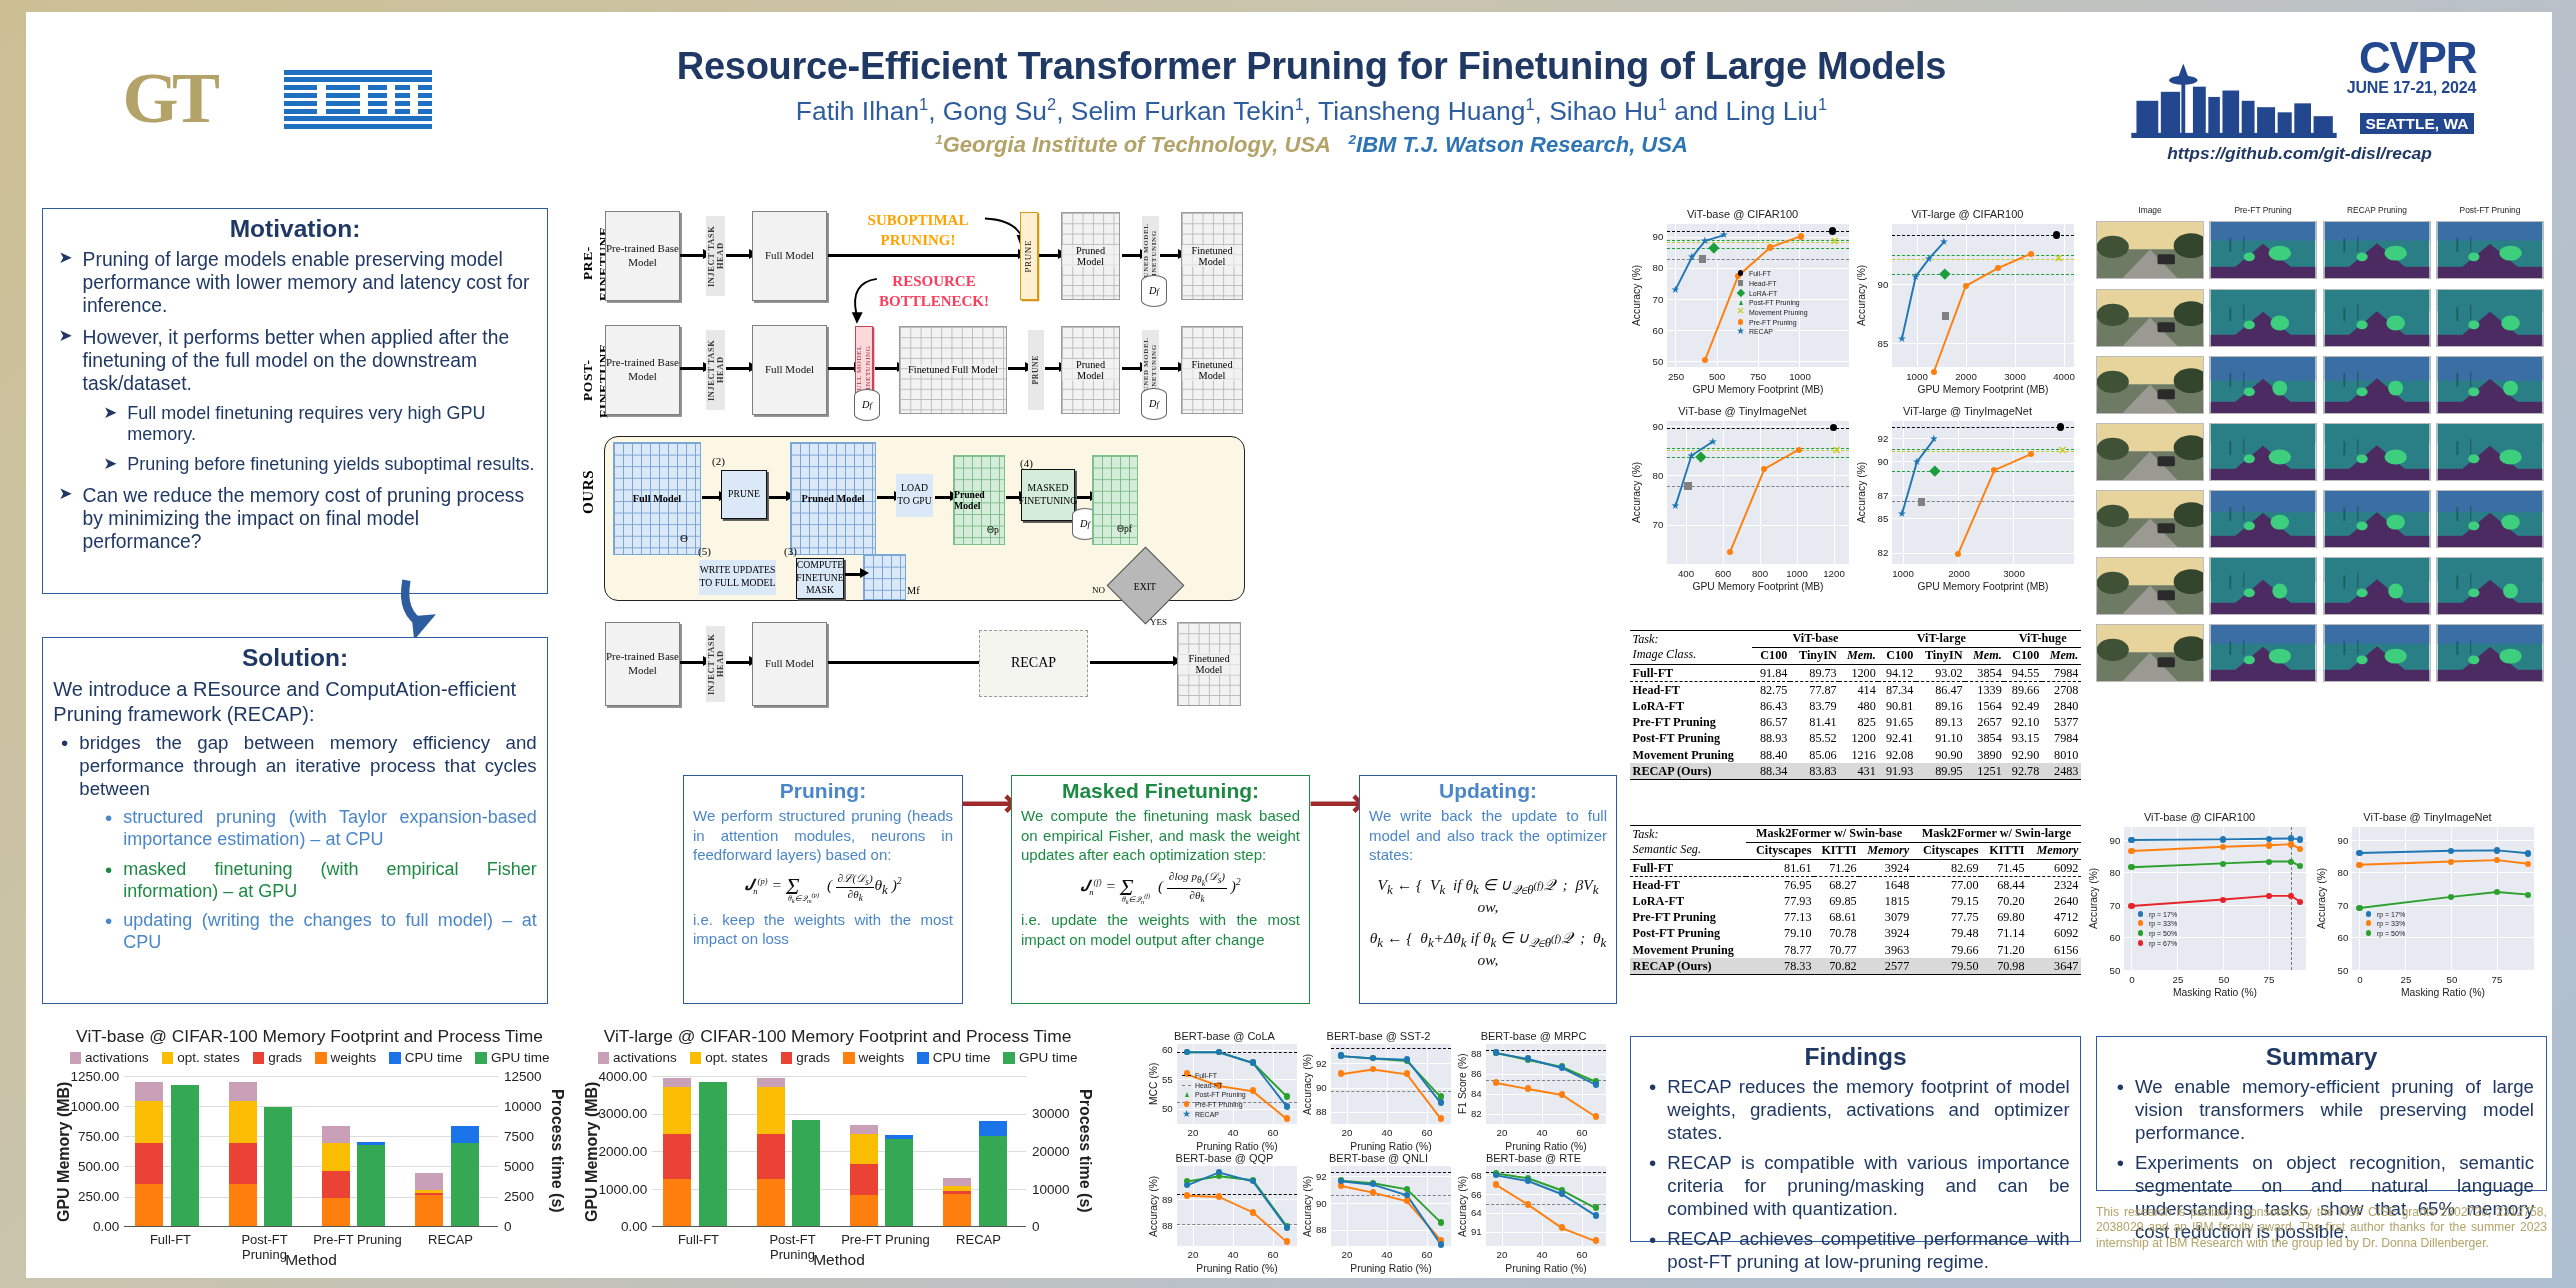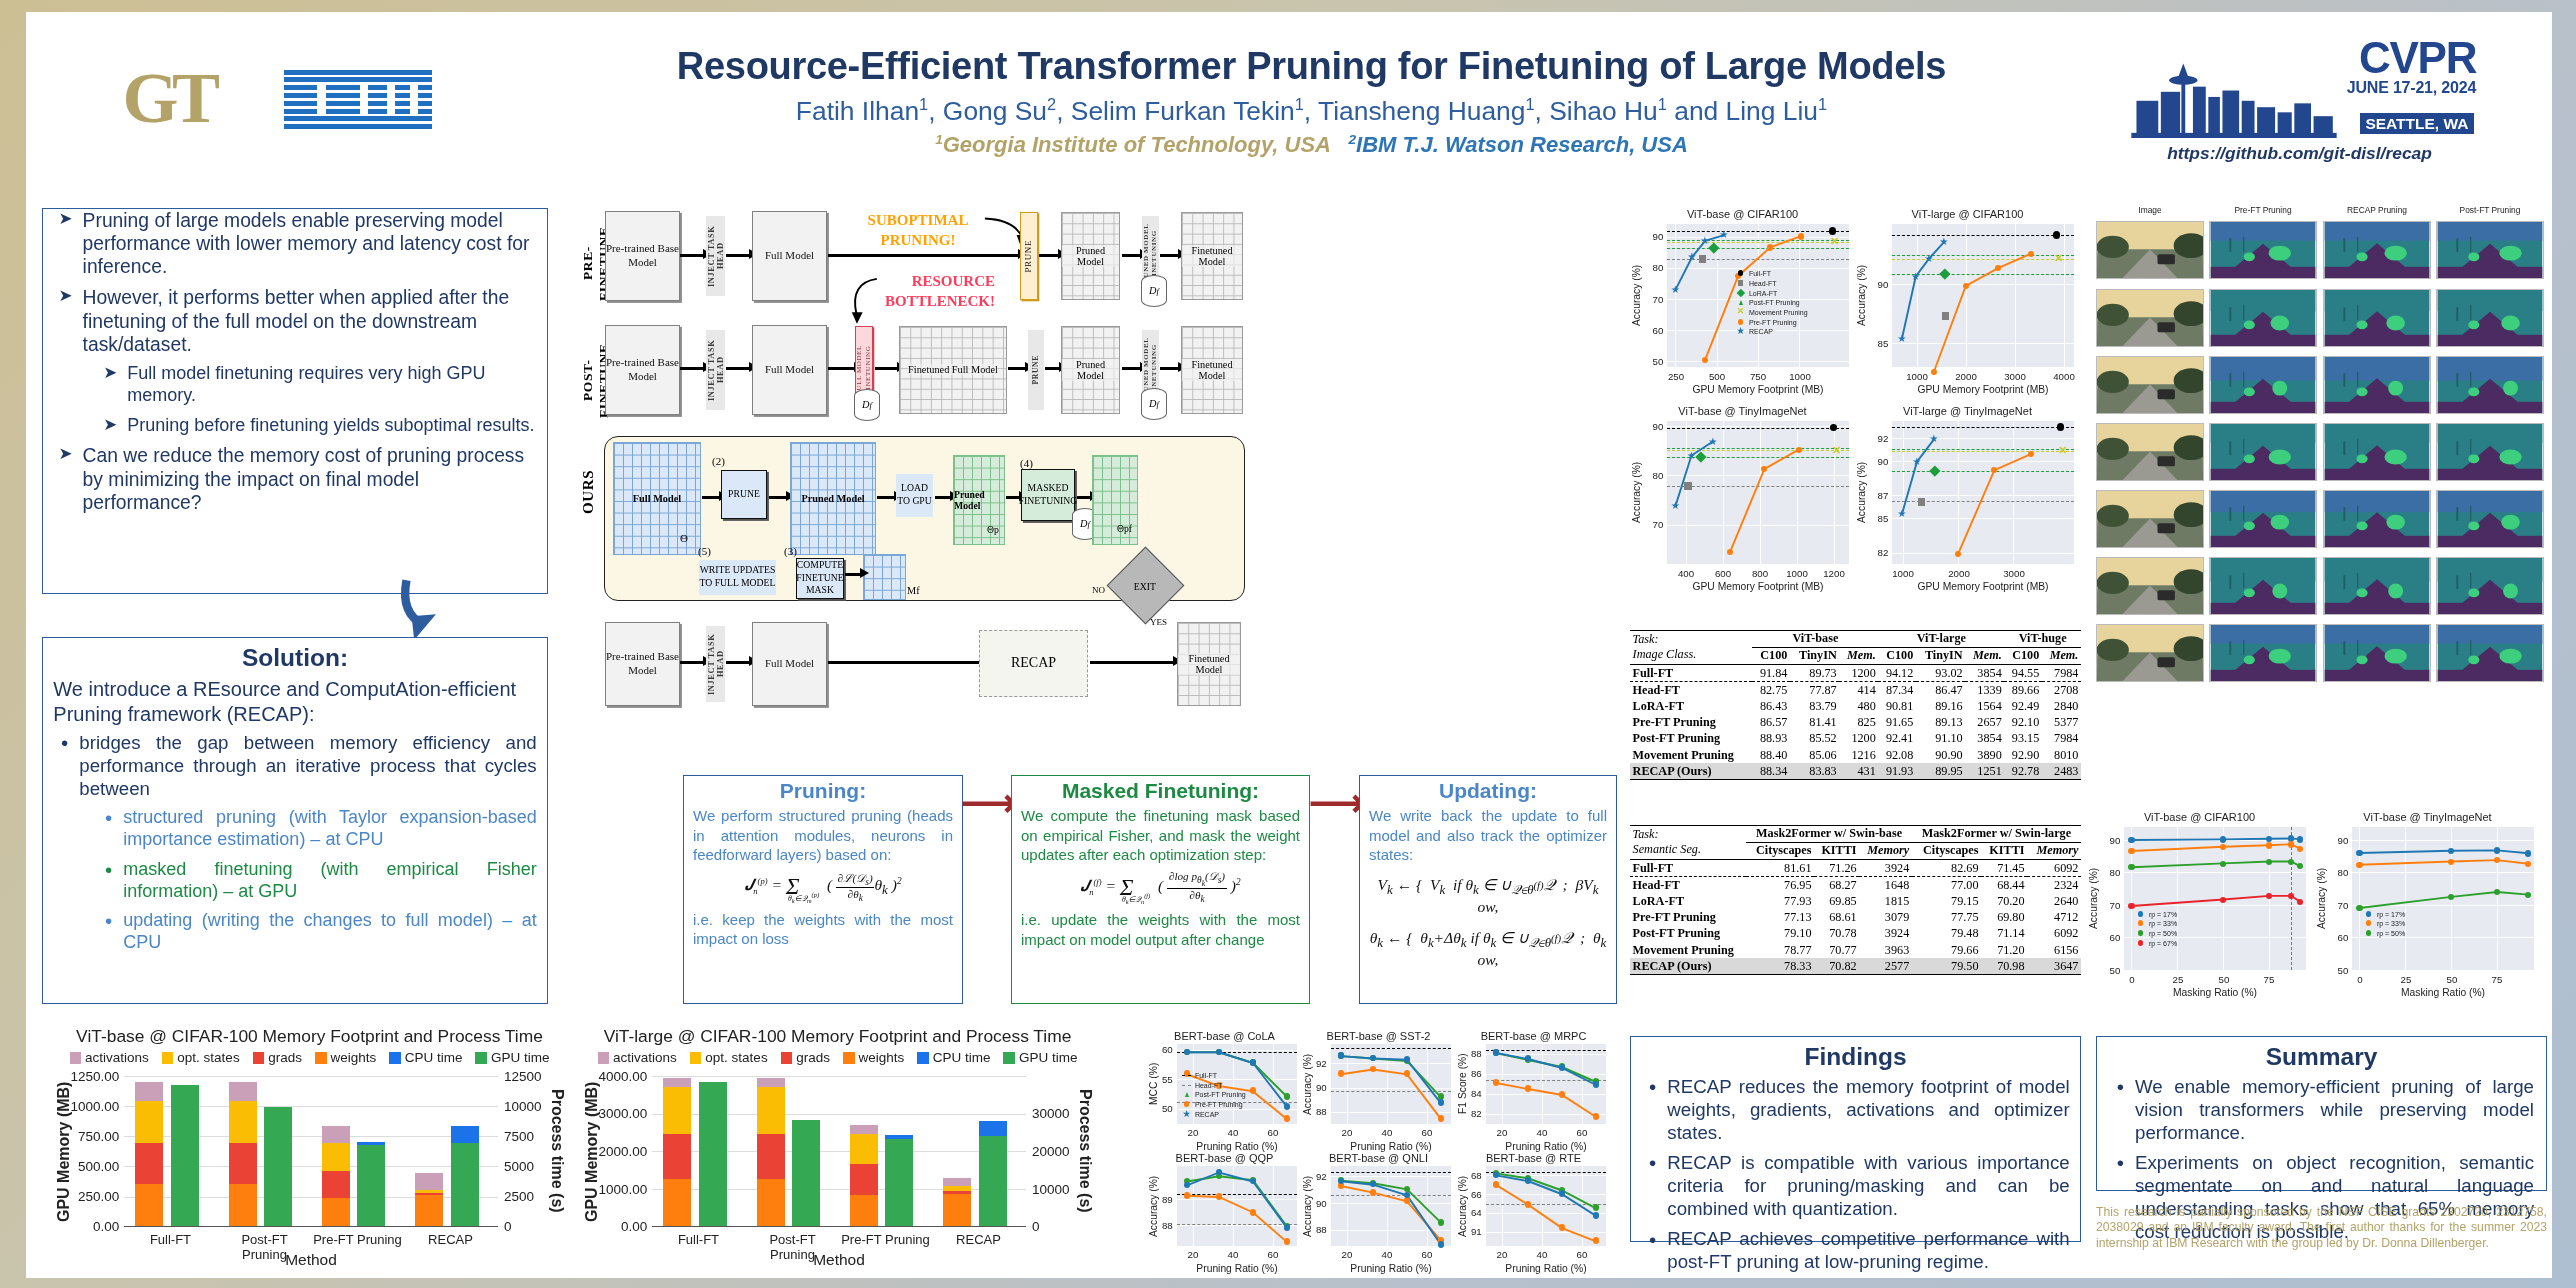--- a/index.html
+++ b/index.html
@@ -195,20 +195,21 @@
           <div class="cvpr-big">CVPR</div>
           <div class="cvpr-date">JUNE 17-21, 2024</div>
         </div>
         <div class="cvpr-city">SEATTLE, WA</div>
       </div>
       <div class="cvpr-url">https://github.com/git-disl/recap</div>
     </div>
   </div>
 
   <div class="box" style="left:16px;top:196px;width:506px;height:386px;">
+    <div class="box-title">Motivation:</div>
     <ul class="bul" style="margin:0 11.6px;">
       <li>Pruning of large models enable preserving model performance with lower memory and latency cost for inference.</li>
       <li>
         <span>However, it performs better when applied after the finetuning of the full model on the downstream task/dataset.</span>
         <ul class="sub">
           <li>Full model finetuning requires very high GPU memory.</li>
           <li>Pruning before finetuning yields suboptimal results.</li>
         </ul>
       </li>
       <li>Can we reduce the memory cost of pruning process by minimizing the impact on final model performance?</li>
@@ -282,21 +283,21 @@
       </div>
     <div class="arrow" style="left:149px;top:162px;width:24.5px;"></div>
     <div class="modbox" style="left:175px;top:120px;width:75px;height:90px;">
         <span>Full Model</span>
       </div>
     <div class="arrow" style="left:251px;top:162px;width:27px;"></div>
     <div class="modbox" style="left:278px;top:121px;width:18px;height:88px;background:#fbd8dc;border-color:#cc4455;box-shadow:1.3px 1.3px 0 #cc4455;">
         <span style="writing-mode:vertical-rl;transform:rotate(180deg);font-size:7px;letter-spacing:0.6px;color:#9a2c39;">FULL MODEL FINETUNING</span>
       </div>
     <div class="dcyl" style="left:277px;top:184px;">D<sub>f</sub></div>
-    <div class="callout" style="left:296px;top:66px;width:122px;color:#ff3b5c;text-align:right;">RESOURCE<br>BOTTLENECK!</div>
+    <div class="callout" style="left:296px;top:66px;width:122px;color:#ff3b5c;">RESOURCE<br>BOTTLENECK!</div>
     <svg style="position:absolute;left:260px;top:71px;width:45px;height:52px;" viewBox="0 0 70 80" width="45" height="52">
       <path d="M62 4 Q 20 10 30 58" stroke="#000" stroke-width="3" fill="none"></path>
       <polygon points="23,56 40,56 31,74" fill="#000"></polygon>
     </svg>
     <div class="arrow" style="left:298px;top:162px;width:23px;"></div>
     <div class="grid-model" style="left:322px;top:121px;width:108px;height:88px;">
         <span>Finetuned Full Model</span>
       </div>
     <div class="arrow" style="left:431px;top:162px;width:18px;"></div>
     <div class="vlab" style="left:451px;top:125px;width:15.5px;height:80px;">

